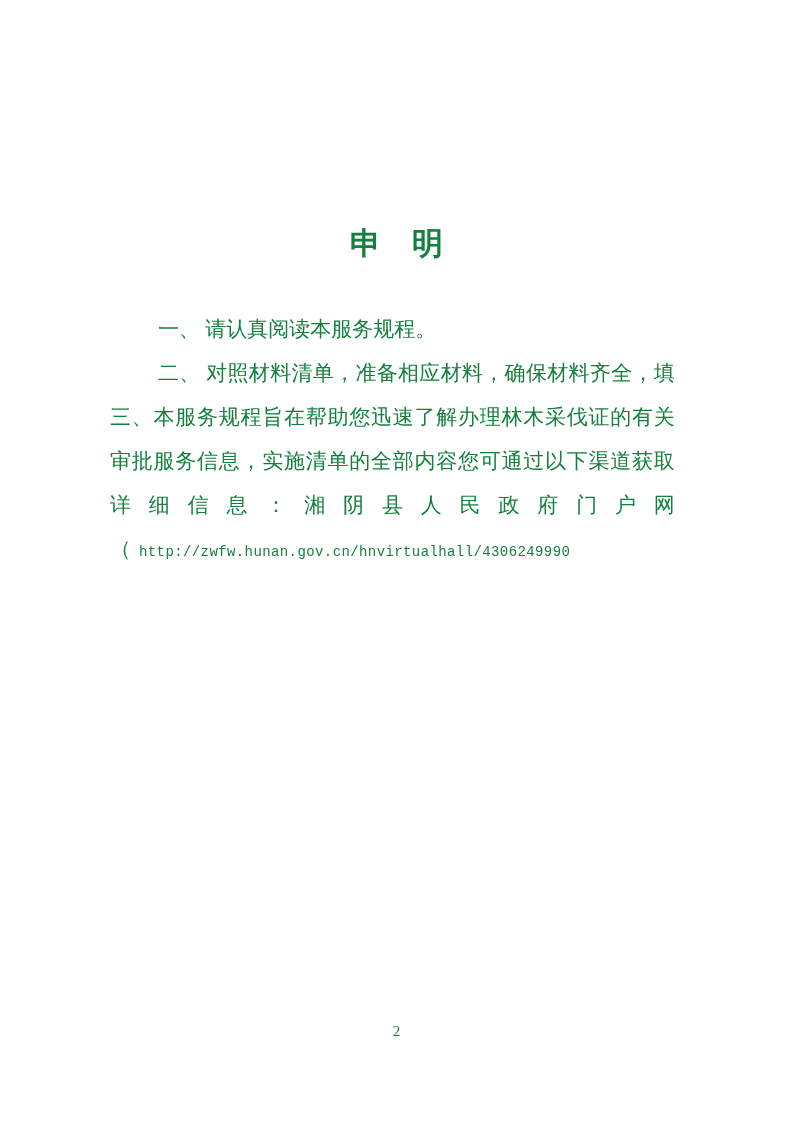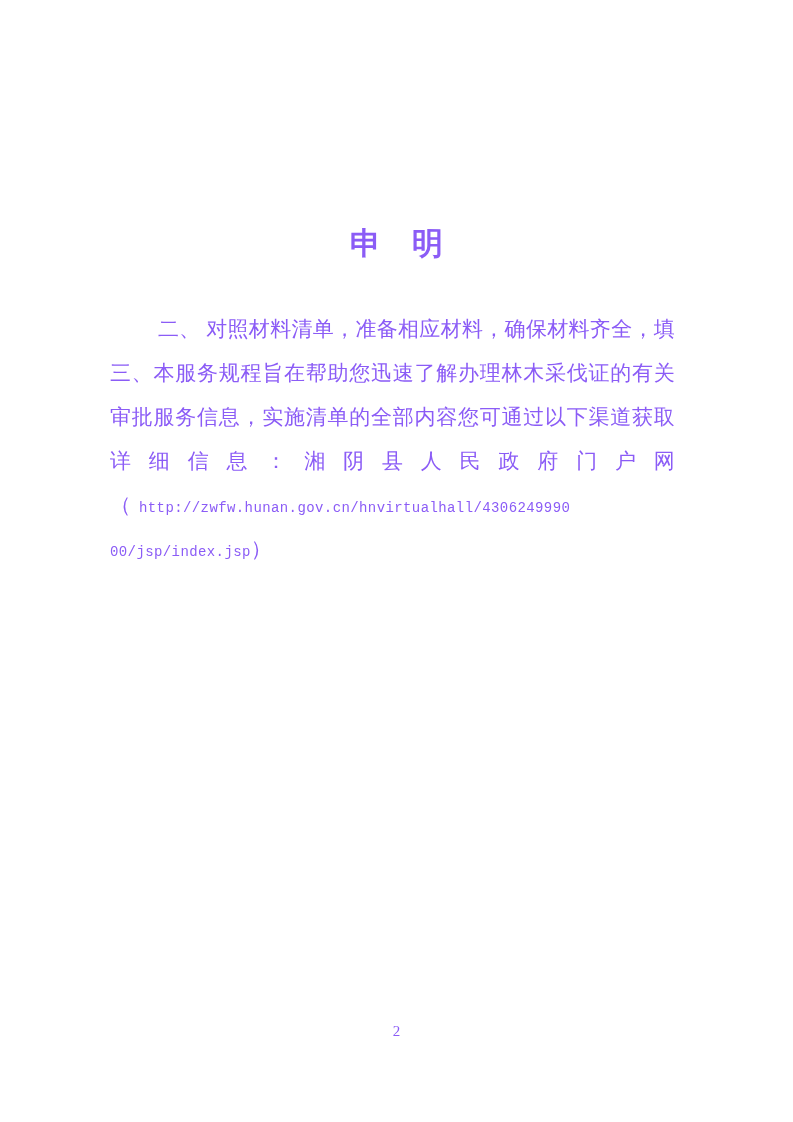--- a/index.html
+++ b/index.html
@@ -5,21 +5,21 @@
   html, body {
     margin: 0;
     padding: 0;
     background: #ffffff;
   }
   .page {
     position: relative;
     width: 793px;
     height: 1122px;
     background: #ffffff;
-    color: #8b5cf6;
+    color: #15803d;
     font-family: "Liberation Serif", "DejaVu Serif", serif;
     overflow: hidden;
   }
   .doc-title {
     position: absolute;
     top: 225px;
     left: 0;
     width: 100%;
     text-align: center;
     font-size: 31px;
@@ -77,20 +77,21 @@
 </style>
 </head>
 <body>
 
 <div class="page">
 
   <div class="doc-title">申　明</div>
 
   <div class="doc-body">
 
+    <p class="line indent1">一、 请认真阅读本服务规程。</p>
 
     <p class="line indent1 stretch">
         <span>二</span>
         <span>、</span>
         <span>&nbsp;</span>
         <span>对</span>
         <span>照</span>
         <span>材</span>
         <span>料</span>
         <span>清</span>
@@ -185,19 +186,18 @@
         <span>民</span>
         <span>政</span>
         <span>府</span>
         <span>门</span>
         <span>户</span>
         <span>网</span>
       </p>
 
     <p class="line"><span class="cjk-paren open-paren">（</span><span class="url-text">http://zwfw.hunan.gov.cn/hnvirtualhall/4306249990</span></p>
 
-    <p class="line"><span class="url-text">00/jsp/index.jsp</span><span class="cjk-paren">）</span></p>
 
   </div>
 
   <div class="page-number">2</div>
 
 </div>
 
 </body></html>

